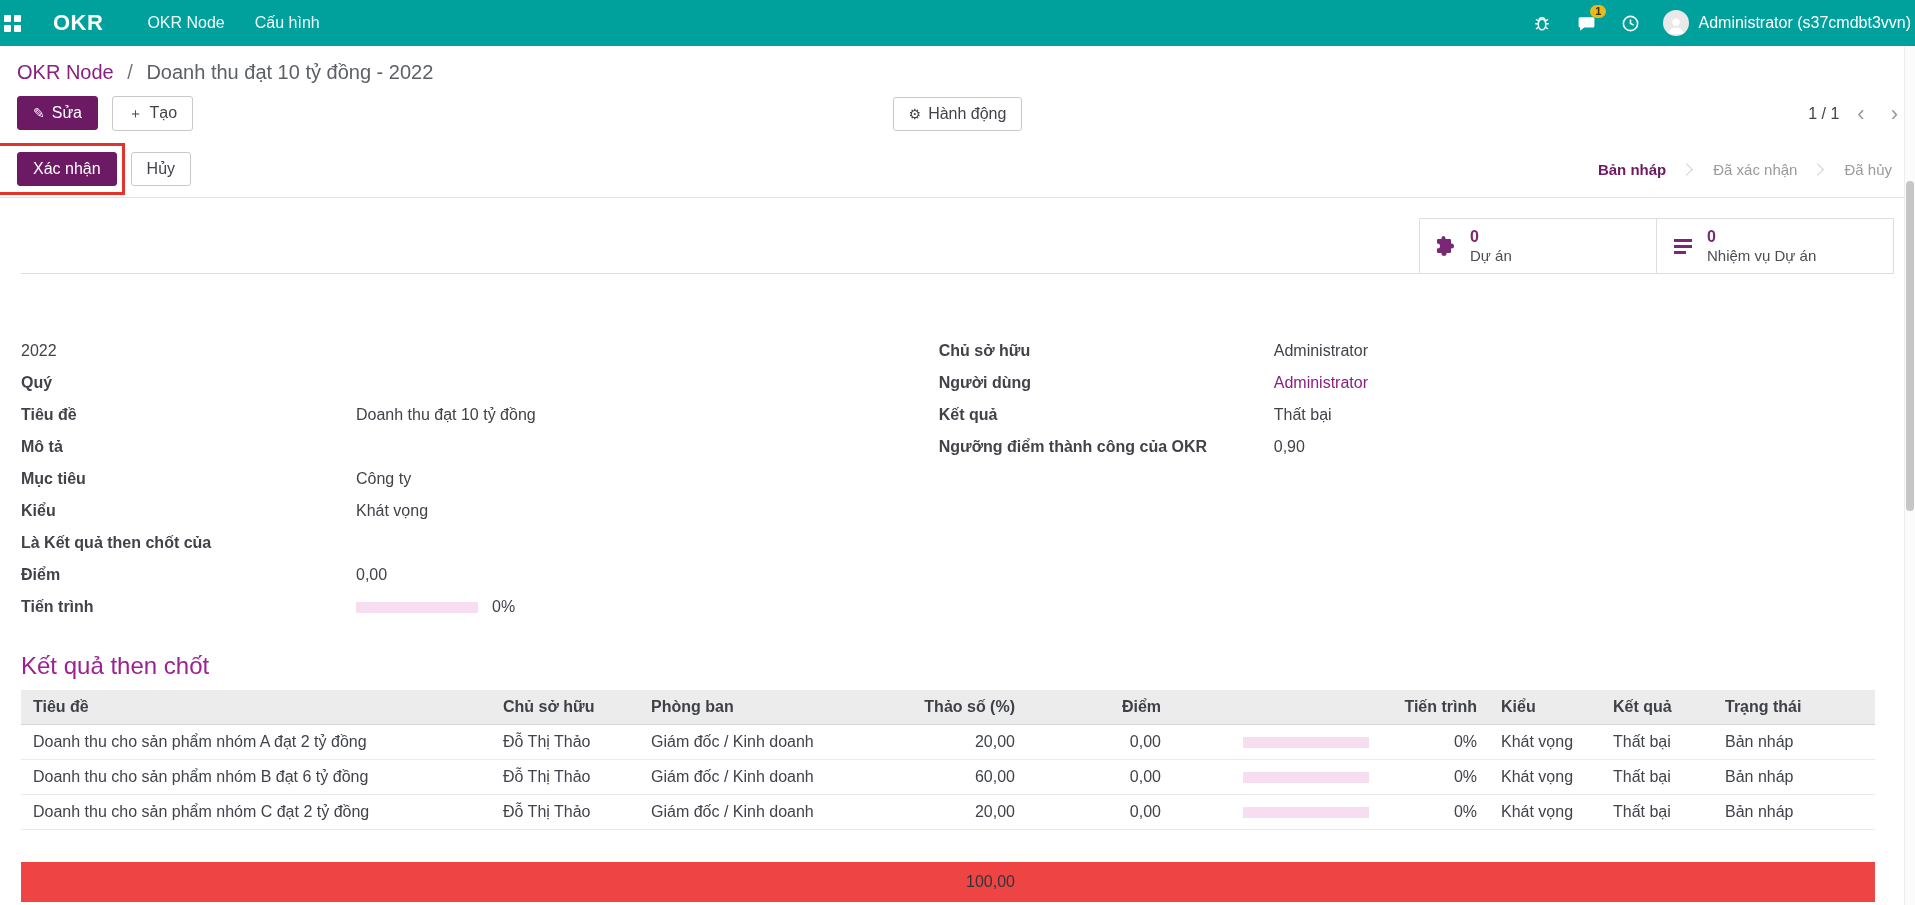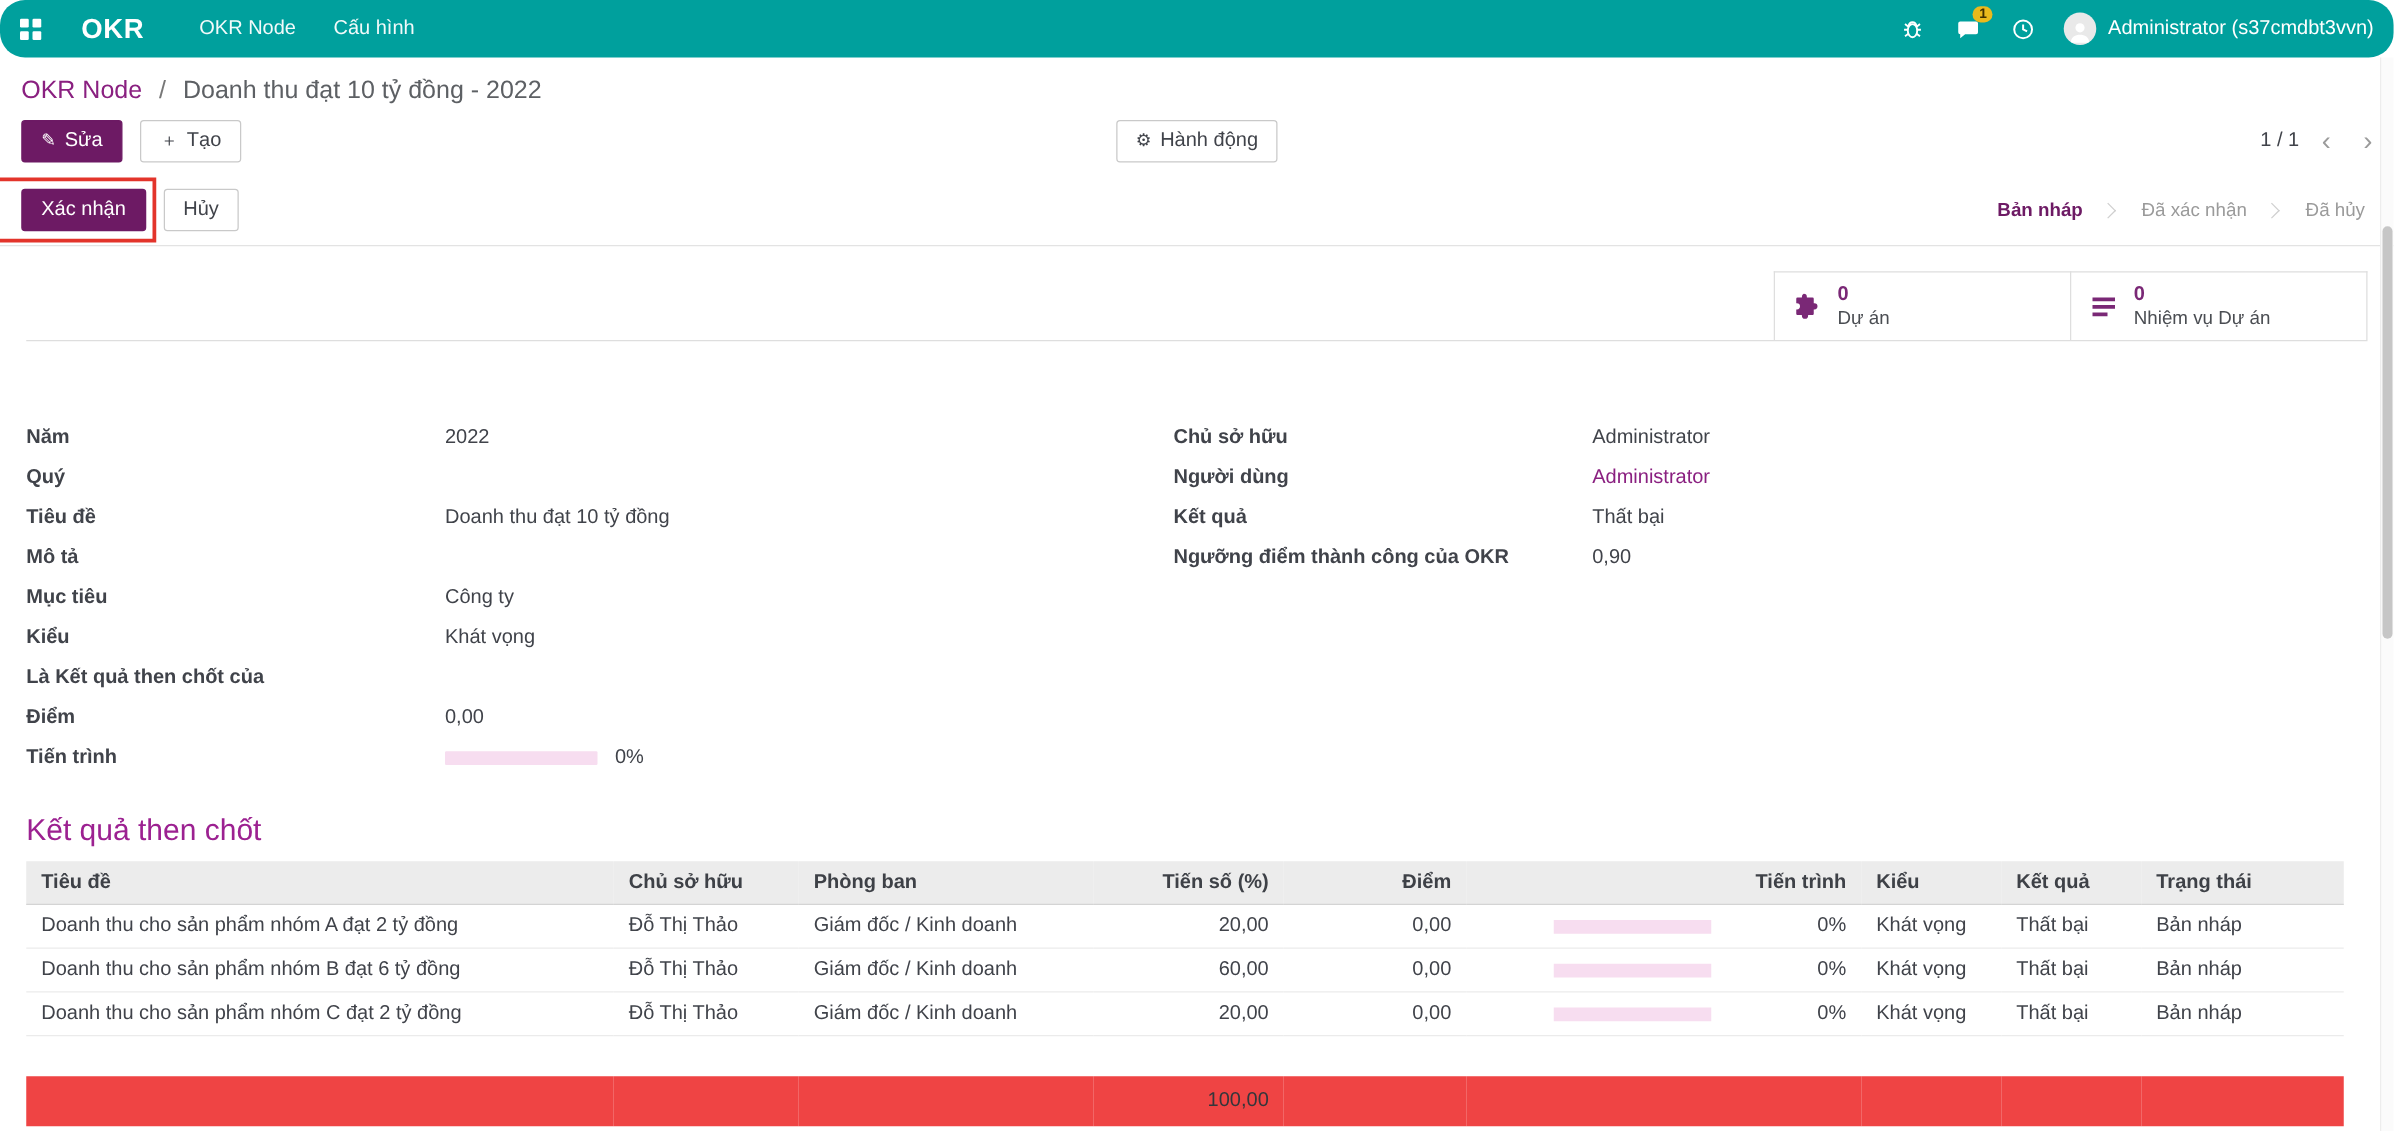--- a/index.html
+++ b/index.html
@@ -4,21 +4,21 @@
 <style>
   * { box-sizing: border-box; }
   html,body { margin:0; padding:0; }
   body {
     width:1915px; height:905px; overflow:hidden; position:relative;
     font-family:"Liberation Sans", sans-serif; font-size:16px; color:#40434a; background:#fff;
   }
   
   .topbar {
     height:46px; background:#00a09d; color:#fff; display:flex; align-items:center;
-    padding:0 16px; gap:18px;border-radius:20px;
+    padding:0 4px; gap:18px;
   }
   .apps-grid { display:grid; grid-template-columns:7px 7px; grid-template-rows:7px 7px; gap:3px; cursor:pointer; }
   .apps-grid span { background:#fff; border-radius:1px; }
   .brand { font-size:22px; font-weight:bold; margin:0 26px 0 14px; letter-spacing:.5px; }
   .topmenu { display:flex; gap:30px; font-size:16px; }
   .topmenu .menu-item { cursor:pointer; opacity:.95; }
   .top-right { margin-left:auto; display:flex; align-items:center; gap:22px; }
   .top-icon { position:relative; width:22px; height:22px; display:flex; align-items:center; justify-content:center; cursor:pointer; }
   .badge {
     position:absolute; top:-7px; right:-9px; background:#eab91c; color:#403000;
@@ -209,21 +209,20 @@
       <span class="stat-text">
         <span class="stat-value">0</span>
         <span class="stat-label">Nhiệm vụ Dự án</span>
       </span>
     </div>
   </div>
 
   <div class="fields">
     <div class="fcol-left">
       <div class="frow">
-        <div class="flabel">Năm</div>
         <div class="fvalue">2022</div>
       </div>
       <div class="frow">
         <div class="flabel">Quý</div>
         <div class="fvalue"></div>
       </div>
       <div class="frow">
         <div class="flabel">Tiêu đề</div>
         <div class="fvalue">Doanh thu đạt 10 tỷ đồng</div>
       </div>
@@ -287,21 +286,21 @@
         <col style="width:316px">
       <col style="width:112px">
         <col style="width:112px">
         <col>
     </colgroup>
     <thead>
       <tr>
         <th>Tiêu đề</th>
         <th>Chủ sở hữu</th>
         <th>Phòng ban</th>
-        <th class="num">Tiến số (%)</th>
+        <th class="num">Thảo số (%)</th>
         <th class="num">Điểm</th>
         <th class="num">Tiến trình</th>
         <th>Kiểu</th>
         <th>Kết quả</th>
         <th>Trạng thái</th>
       </tr>
     </thead>
     <tbody>
         <tr class="kr-row">
     <td><span>Doanh thu cho sản phẩm nhóm A đạt 2 tỷ đồng</span></td>

